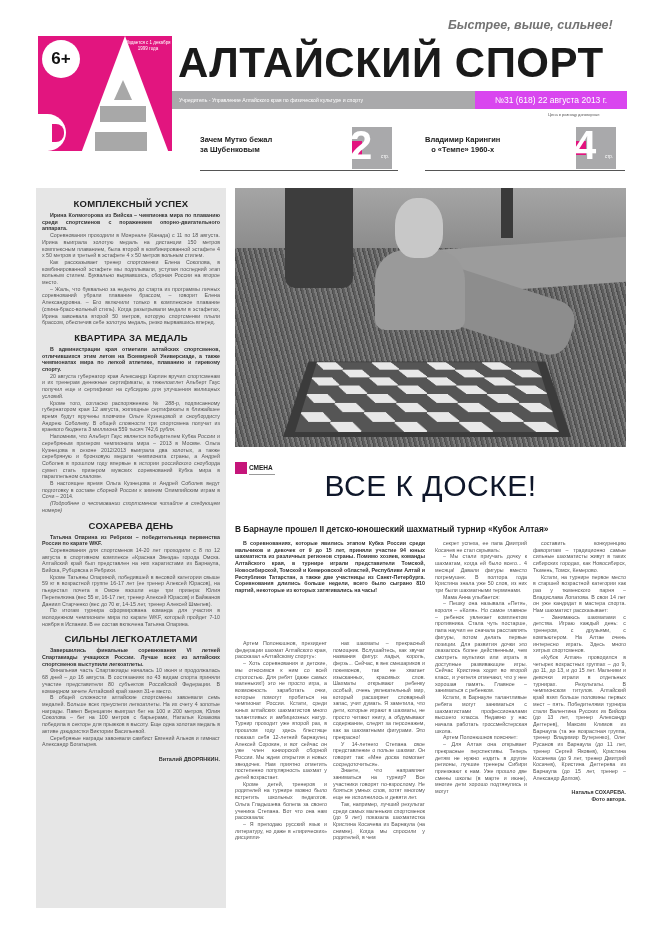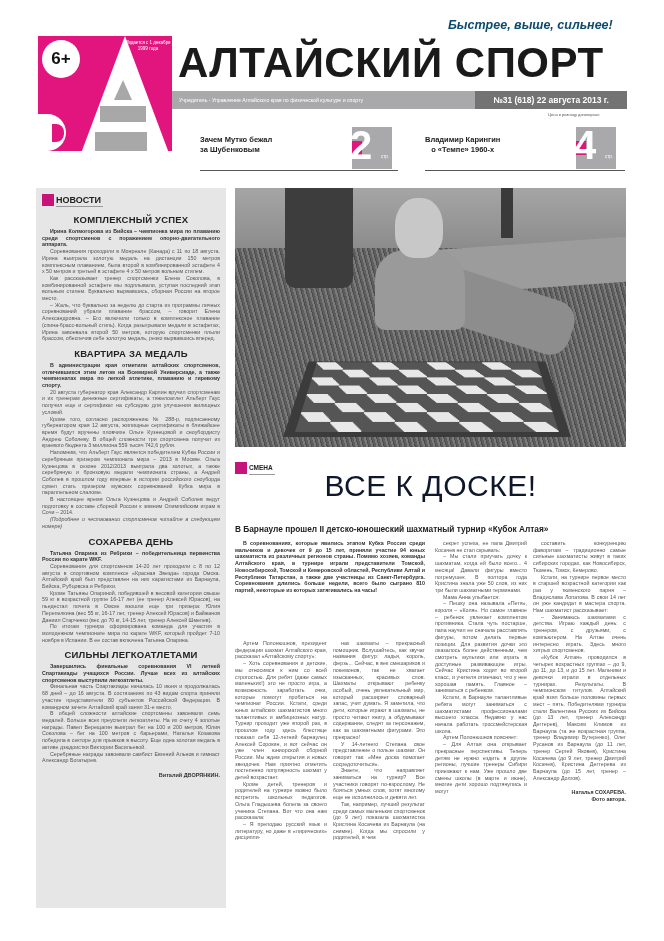--- a/index.html
+++ b/index.html
@@ -14,26 +14,26 @@
   .logo-a-grey1 { position: absolute; left: 62px; top: 70px; width: 46px; height: 16px; background: #a8a8a8; }
   .logo-a-grey2 { position: absolute; left: 57px; top: 96px; width: 52px; height: 19px; background: #a8a8a8; }
   .logo-a-tri { position: absolute; left: 76px; top: 44px; width: 0; height: 0;
     border-left: 9px solid transparent; border-right: 9px solid transparent; border-bottom: 20px solid #a8a8a8; }
   .logo-c { position: absolute; left: 0; top: 78px; width: 28px; height: 37px; background: #ffffff; border-radius: 0 20px 20px 0; }
   .logo-c-inner { position: absolute; left: 14px; top: 88px; width: 12px; height: 18px; background: #e2157f; border-radius: 0 8px 8px 0; }
   .badge-6 { position: absolute; left: 4px; top: 4px; width: 38px; height: 38px; border-radius: 50%; background: #fff;
     font-weight: bold; font-size: 17px; line-height: 38px; text-align: center; color: #111; }
   .since { position: absolute; left: 87px; top: 4px; width: 46px; font-size: 4.5px; line-height: 5.5px; color: #fff; text-align: center; }
 
-  .slogan { position: absolute; left: 448px; top: 18px; font-size: 12.5px; font-weight: bold; font-style: italic; color: #0c4a6e; }
+  .slogan { position: absolute; left: 448px; top: 18px; font-size: 12.5px; font-weight: bold; font-style: italic; color: #737373; }
   .title { position: absolute; left: 178px; top: 40px; font-size: 42px; font-weight: bold; color: #1a1a1a; letter-spacing: 0.5px; line-height: 46px; white-space: nowrap; }
   .founder-bar { position: absolute; left: 172px; top: 91px; width: 303px; height: 18px; background: #a9a9ab; color: #fff;
     font-size: 5.2px; line-height: 18px; padding-left: 7px; white-space: nowrap; overflow: hidden; }
-  .issue-bar { position: absolute; left: 475px; top: 91px; width: 152px; height: 18px; background: #737373; color: #fff;
-    font-size: 8.5px; font-weight: bold; line-height: 18px; text-align: center; white-space: nowrap; }
+  .issue-bar { position: absolute; left: 475px; top: 91px; width: 152px; height: 18px; background: #d946ef; color: #fff;
+    font-size: 8.5px; font-weight: normal; line-height: 18px; text-align: center; white-space: nowrap; }
   .price { position: absolute; left: 548px; top: 112px; font-size: 4px; color: #555; white-space: nowrap; }
 
   .teaser { position: absolute; top: 127px; height: 44px; border-bottom: 1.5px solid #555; }
   .teaser .t-text { position: absolute; left: 0; top: 8px; font-size: 7.5px; font-weight: bold; line-height: 10px; color: #222; }
   .teaser .pg { position: absolute; top: 0; width: 40px; height: 42px; background: #a9a9ab; }
   .teaser .pg-num { position: absolute; left: -2px; top: -6px; font-size: 40px; font-weight: bold; color: #fff; line-height: 48px; }
   .teaser .pg-pink { position: absolute; left: 0; top: 14px; width: 10px; height: 14px; background: #e2157f; }
   .teaser .pg-str { position: absolute; right: 3px; bottom: 10px; font-size: 4.5px; color: #fff; }
 
   
@@ -111,24 +111,20 @@
     <div>о «Темпе» 1960-х</div>
   </div>
   <div class="pg" style="left:151px;">
     <div class="pg-pink"></div>
     <div class="pg-num">4</div>
     <div class="pg-str">стр.</div>
   </div>
 </div>
 
 <div class="sidebar">
-  <div class="rubric">
-    <span class="sq"></span>
-    <span class="lbl">НОВОСТИ</span>
-  </div>
 
   <div>
     <div class="news-h">КОМПЛЕКСНЫЙ УСПЕХ</div>
     <p class="news-lead">Ирина Колмогорова из Бийска – чемпионка мира по плаванию среди спортсменов с поражением опорно-двигательного аппарата.</p>
     <p class="news-p">Соревнования проходили в Монреале (Канада) с 11 по 18 августа. Ирина выиграла золотую медаль на дистанции 150 метров комплексным плаванием, была второй в комбинированной эстафете 4 х 50 метров и третьей в эстафете 4 х 50 метров вольным стилем.</p>
     <p class="news-p">Как рассказывает тренер спортсменки Елена Соколова, в комбинированной эстафете мы подплывали, уступая последний этап вольным стилем. Буквально вырвавшись, сборная России на второе место.</p>
     <p class="news-p">– Жаль, что буквально за неделю до старта из программы личных соревнований убрали плавание брассом, – говорит Елена Александровна. – Его включили только в комплексное плавание (спина-брасс-вольный стиль). Когда разыгрывали медали в эстафетах, Ирина завоевала второй 50 метров, которую спортсменки плыли брассом, обеспечив себе золотую медаль, резко вырвавшись вперед.</p>
   </div>
 
   <div>

